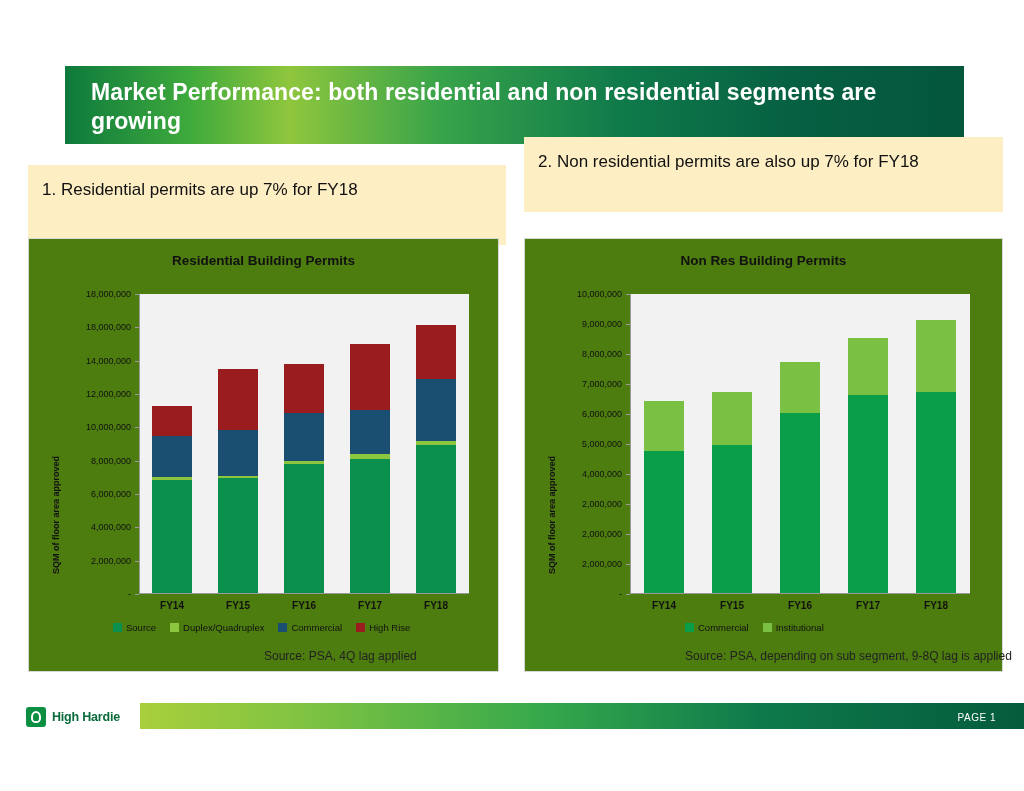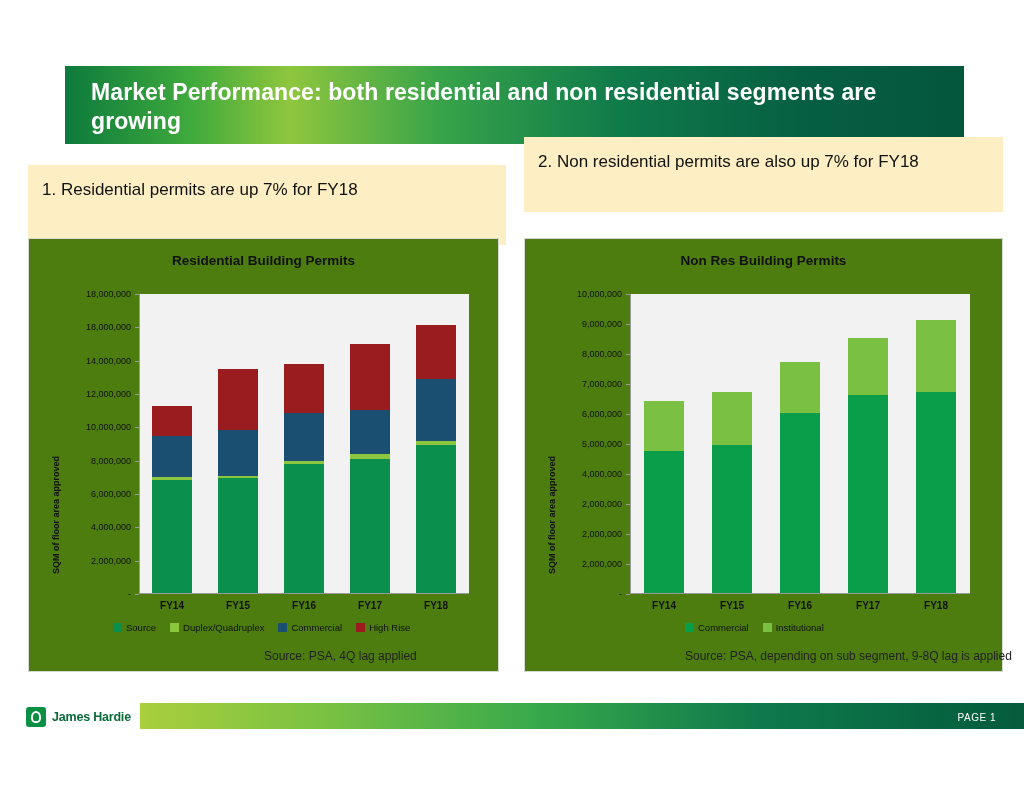--- a/index.html
+++ b/index.html
@@ -375,15 +375,15 @@
       </div>
     </div>
   <div class="source" style="left:160px; top:410px;">Source: PSA, depending on sub segment, 9-8Q lag is applied</div>
 </div>
 
 <div class="footer-bar"></div>
 <div class="footer-grad"></div>
 <div class="footer-dark"></div>
 <div class="logo">
   <span class="mark"></span>
-  <span class="word">James Hardie</span>
+  <span class="word">High Hardie</span>
 </div>
 <div class="page-label">PAGE  1</div>
 
 </body></html>

